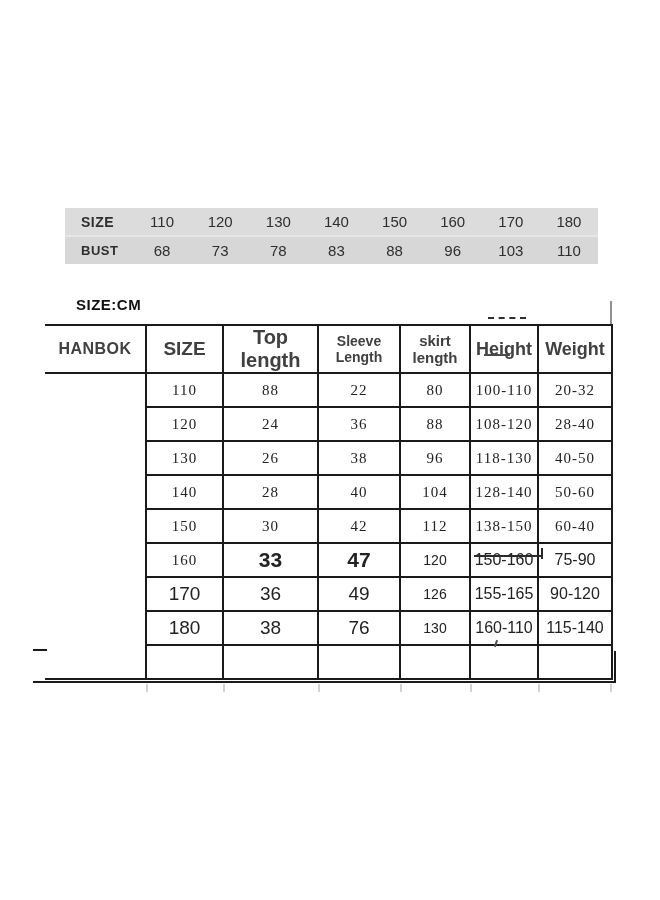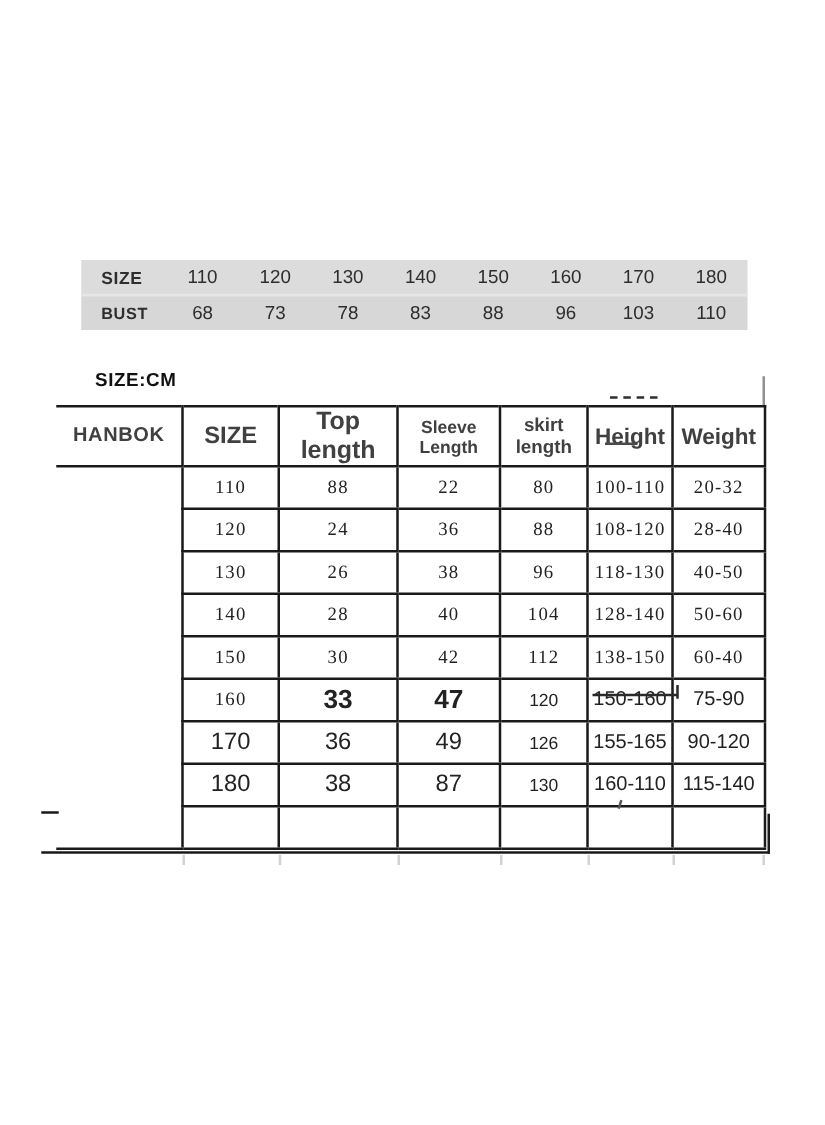--- a/index.html
+++ b/index.html
@@ -166,21 +166,21 @@
         <td class="flg">170</td>
         <td class="fbig2">36</td>
         <td class="fbig2">49</td>
         <td class="fsm">126</td>
         <td class="fsans">155-165</td>
         <td class="fsans">90-120</td>
       </tr>
       <tr>
         <td class="flg">180</td>
         <td class="fbig2">38</td>
-        <td class="fbig2">87</td>
+        <td class="fbig2">76</td>
         <td class="fsm">130</td>
         <td class="fsans">160-110</td>
         <td class="fsans">115-140</td>
       </tr>
       <tr class="empty-row">
         <td></td>
         <td></td>
         <td></td>
         <td></td>
         <td></td>

